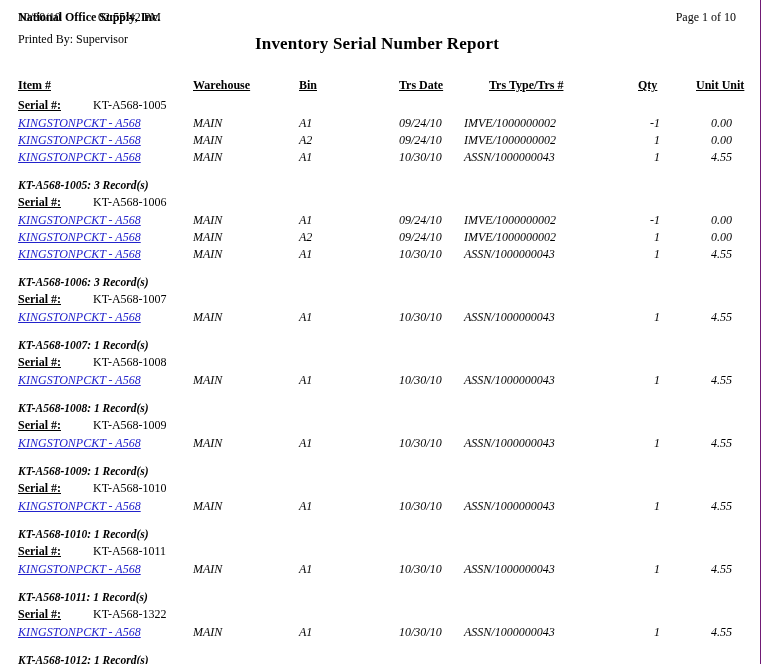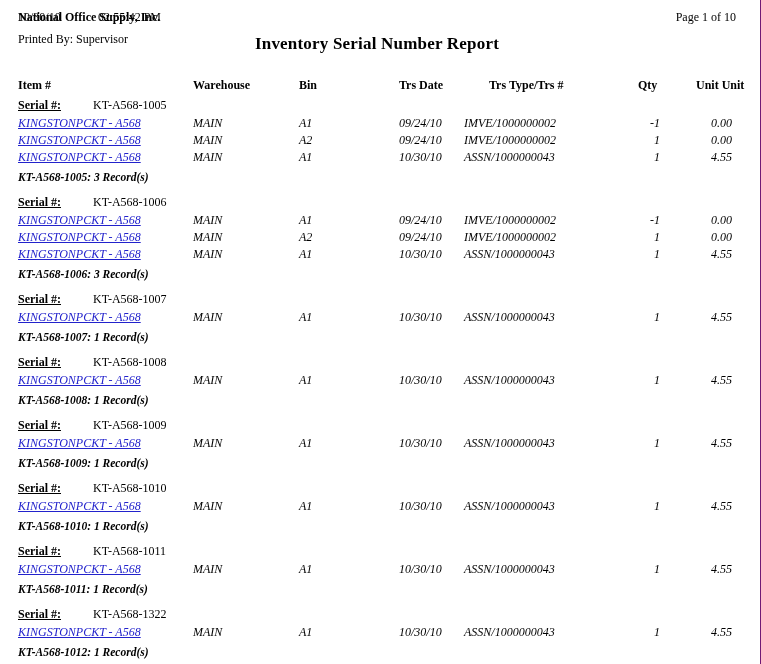--- a/index.html
+++ b/index.html
@@ -80,20 +80,21 @@
   .col-head {
     position: relative;
     height: 20px;
     margin-top: 20px;
     font-size: 12px;
     font-weight: bold;
   }
   .col-head span {
     position: absolute;
     top: 0;
+    text-decoration: underline;
     white-space: nowrap;
   }
   .c-item     { left: 0px; }
   .c-wh       { left: 175px; }
   .c-bin      { left: 281px; }
   .c-trsdate  { left: 381px; }
   .c-trstype  { left: 471px; }
   .c-qty      { left: 620px; }
   .c-cost     { left: 678px; }
 
@@ -145,21 +146,21 @@
   .group-total {
     position: relative;
     height: 19px;
     font-size: 11.5px;
     font-style: italic;
     font-weight: bold;
   }
   .group-total span {
     position: absolute;
     left: 0;
-    top: 4px;
+    top: 12px;
   }
   .gap {
     height: 9px;
   }
 </style>
 </head>
 <body>
 
 <div id="page">
   <div class="report">

